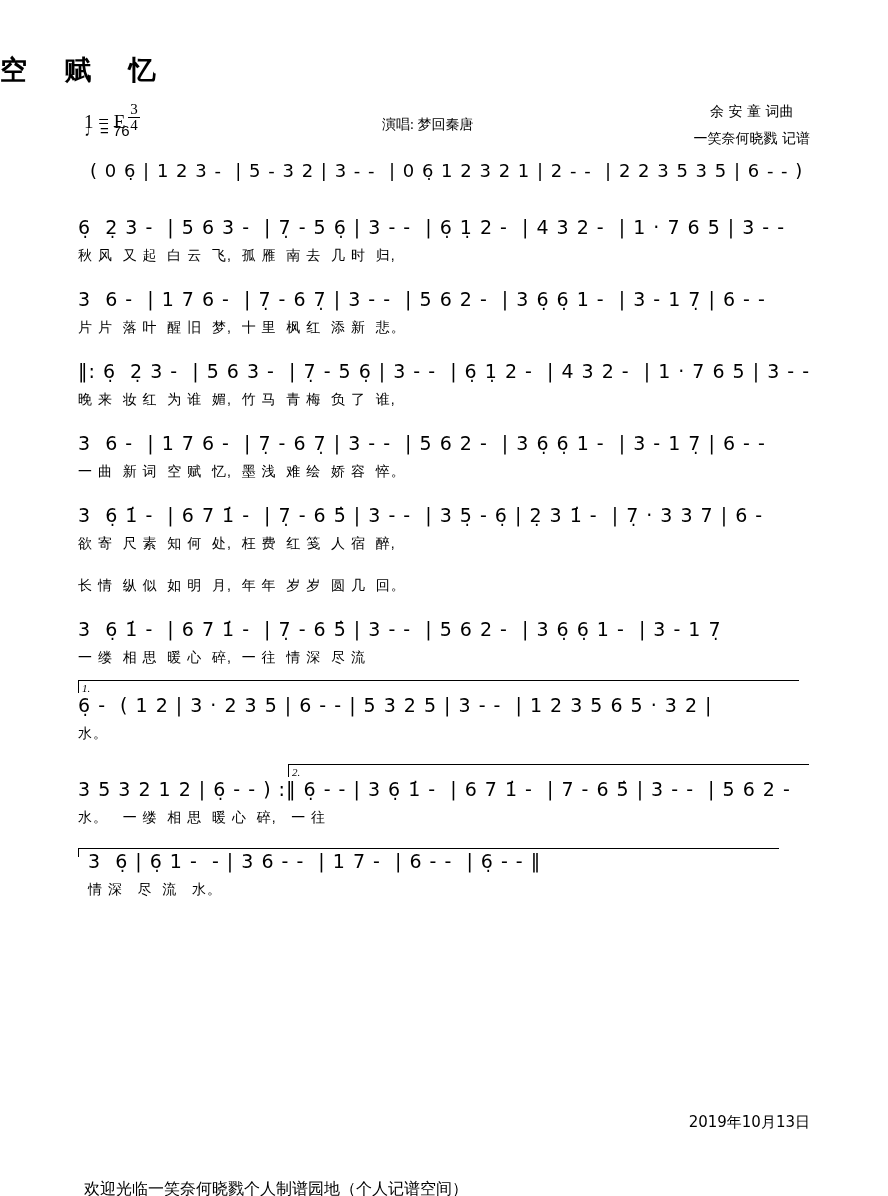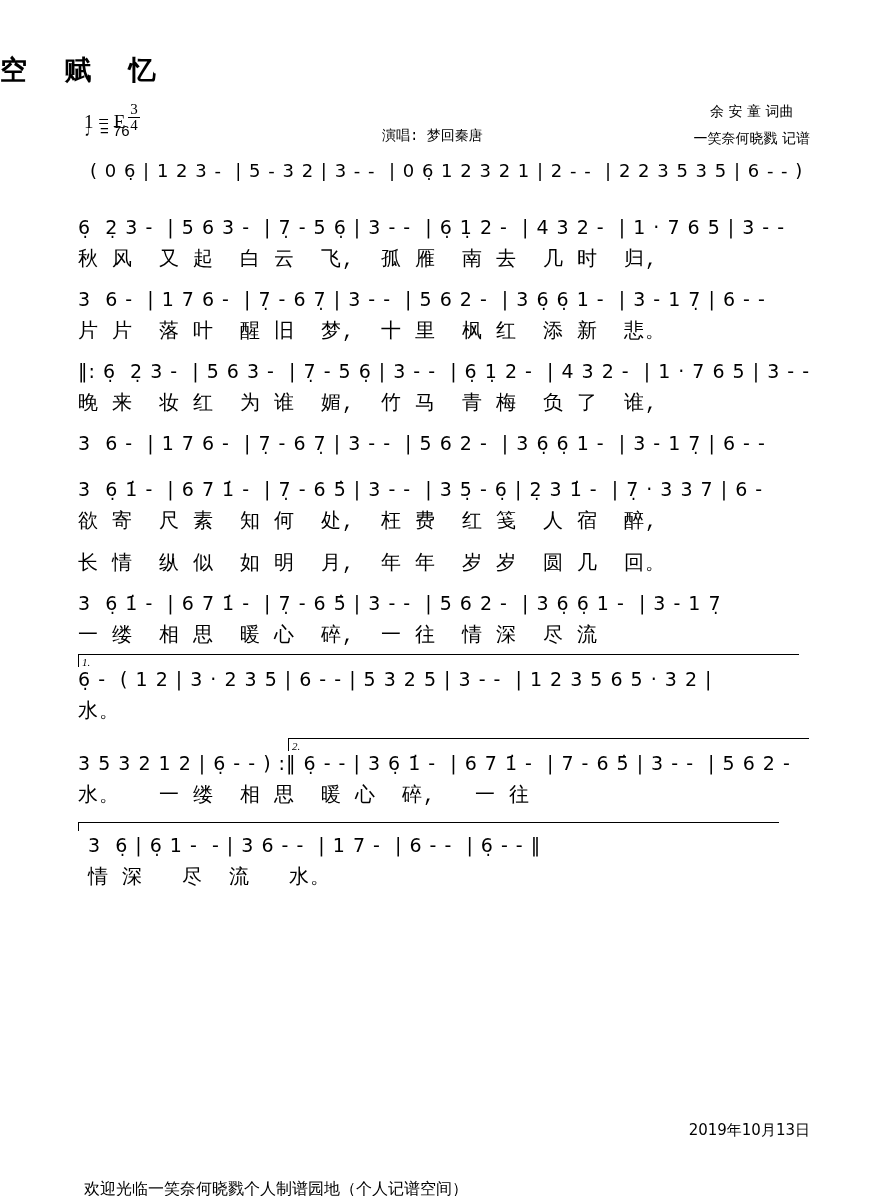--- a/index.html
+++ b/index.html
@@ -68,23 +68,23 @@
     top: 26px;
     font-size: 15px;
     font-family: Liberation Sans, sans-serif;
   }
   .tempo .notehead {
     font-size: 16px;
   }
   .singer {
     position: absolute;
     left: 382px;
-    top: 31px;
+    top: 20px;
     font-size: 14px;
-    font-family: Liberation Mono, monospace;
+    font-family: Liberation Serif, serif;
   }
   .credits {
     position: absolute;
     right: 78px;
     top: 2px;
     font-size: 14px;
     font-family: "DejaVu Sans", sans-serif;
     line-height: 1.9;
     text-align: center;
     white-space: nowrap;
@@ -101,22 +101,22 @@
   }
   .notes {
     font-family: "DejaVu Sans", sans-serif;
     font-size: 19px;
     letter-spacing: 1px;
     white-space: pre;
     line-height: 1.45;
     height: 30px;
   }
   .lyrics {
-    font-family: Liberation Mono, monospace;
-    font-size: 20px;
+    font-family: Liberation Sans, sans-serif;
+    font-size: 14px;
     white-space: pre;
     line-height: 1.6;
     height: 26px;
     letter-spacing: 1px;
   }
   .gap-sm { height: 10px; }
   .gap-md { height: 20px; }
 
   
   .intro .notes { font-size: 18px; margin-left: 12px; }
@@ -134,21 +134,21 @@
     top: 1px;
     font-size: 11px;
     font-style: italic;
     font-family: "Liberation Serif", serif;
   }
 
   
   .date {
     position: absolute;
     right: 78px;
-    bottom: 108px;
+    bottom: 116px;
     font-size: 15px;
     font-family: "DejaVu Sans", sans-serif;
   }
   .footnote {
     position: absolute;
     left: 84px;
     bottom: 48px;
     font-size: 16px;
     font-family: "DejaVu Sans", sans-serif;
   }
@@ -194,20 +194,21 @@
     <div class="gap-sm"></div>
 
     <div class="sysline">
       <div class="notes">‖: 6̣  2̣ 3 -  | 5 6 3 -  | 7̣ - 5 6̣ | 3 - -  | 6̣ 1̣ 2 -  | 4 3 2 -  | 1 · 7 6 5 | 3 - -</div>
       <div class="lyrics">晚 来  妆 红  为 谁  媚,  竹 马  青 梅  负 了  谁,</div>
     </div>
     <div class="gap-sm"></div>
 
     <div class="sysline">
       <div class="notes">3  6 -  | 1 7 6 -  | 7̣ - 6 7̣ | 3 - -  | 5 6 2 -  | 3 6̣ 6̣ 1 -  | 3 - 1 7̣ | 6 - -</div>
+      <div class="lyrics">一 曲  新 词  空 赋  忆,  墨 浅  难 绘  娇 容  悴。</div>
     </div>
     <div class="gap-sm"></div>
 
     <div class="sysline">
       <div class="notes">3  6̣ 1̇ -  | 6 7 1̇ -  | 7̣ - 6 5̇ | 3 - -  | 3 5̣ - 6̣ | 2̣ 3 1̇ -  | 7̣ · 3 3 7 | 6 -</div>
       <div class="lyrics">欲 寄  尺 素  知 何  处,  枉 费  红 笺  人 宿  醉,</div>
     </div>
     <div class="gap-sm"></div>
 
     <div class="sysline">
@@ -231,21 +232,21 @@
 
     <div class="sysline" style="padding-top:12px;">
       <div class="volta" style="left:210px; top:0px; width:520px;">
         <span class="vnum">2.</span>
       </div>
       <div class="notes">3 5 3 2 1 2 | 6̣ - - ) :‖ 6̣ - - | 3 6̣ 1̇ -  | 6 7 1̇ -  | 7 - 6 5̇ | 3 - -  | 5 6 2 -</div>
       <div class="lyrics">水。   一 缕  相 思  暖 心  碎,   一 往</div>
     </div>
     <div class="gap-sm"></div>
 
-    <div class="sysline" style="padding-top:10px; padding-left:10px;">
+    <div class="sysline" style="padding-top:0; padding-left:10px;">
       <div class="volta" style="left:0; top:0px; width:700px; height:8px;"></div>
       <div class="notes">3  6̣ | 6̣ 1 -  - | 3 6 - -  | 1 7 -  | 6 - -  | 6̣ - - ‖</div>
       <div class="lyrics">情 深   尽  流   水。</div>
     </div>
 
   </div>
 
   <div class="date">2019年10月13日</div>
   <div class="footnote">欢迎光临一笑奈何晓戮个人制谱园地（个人记谱空间）</div>
 

